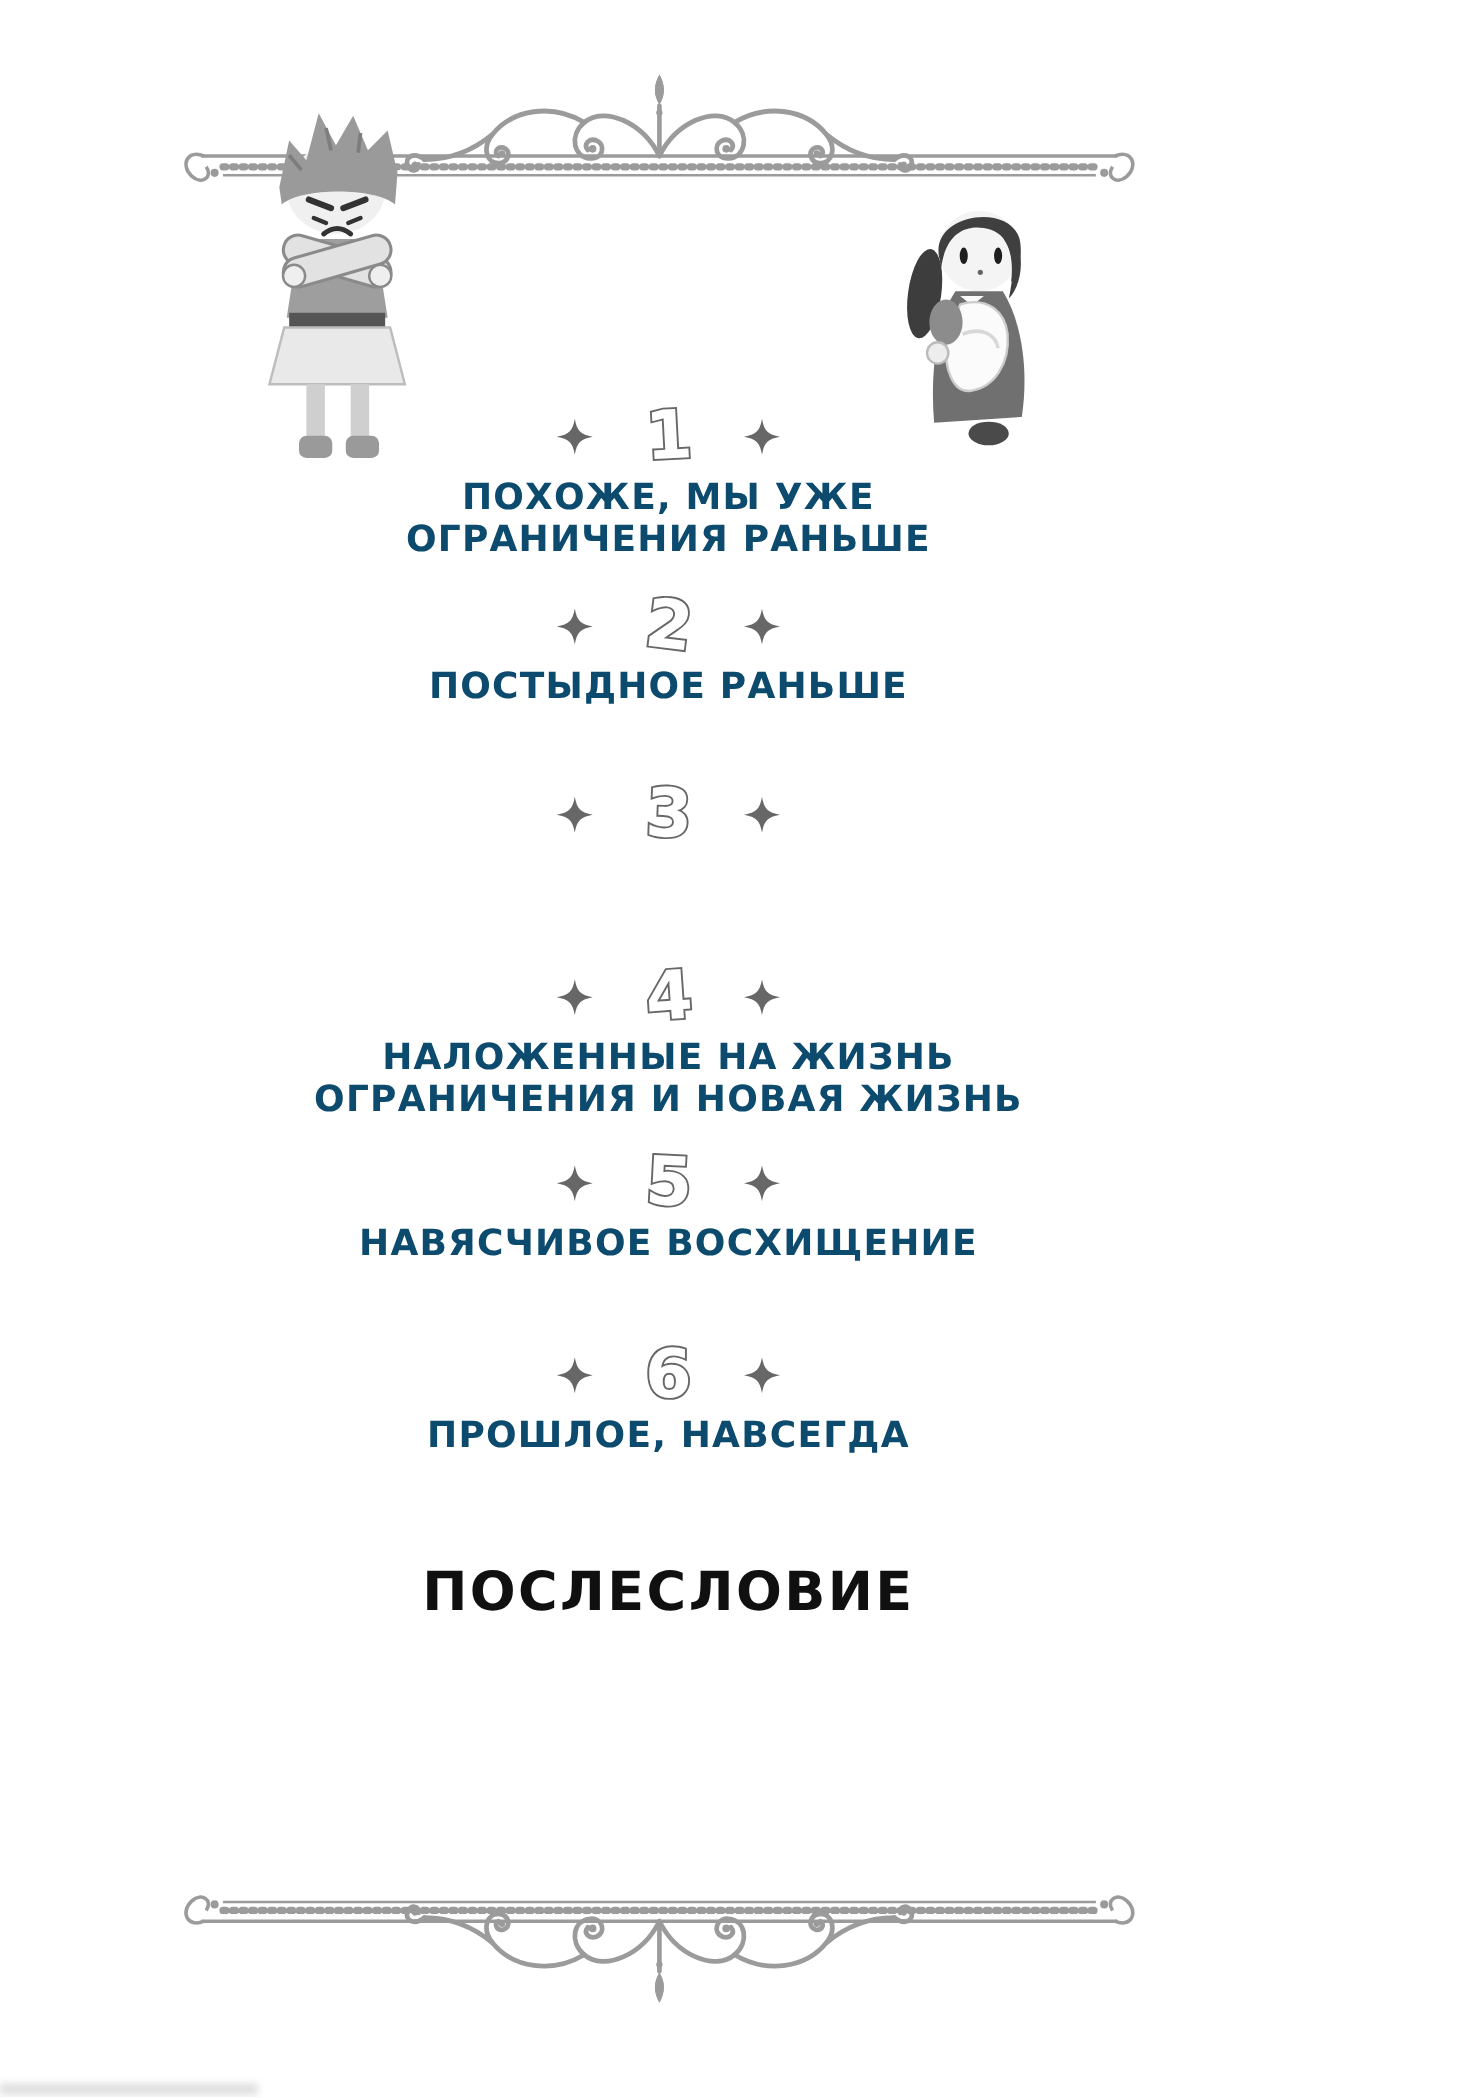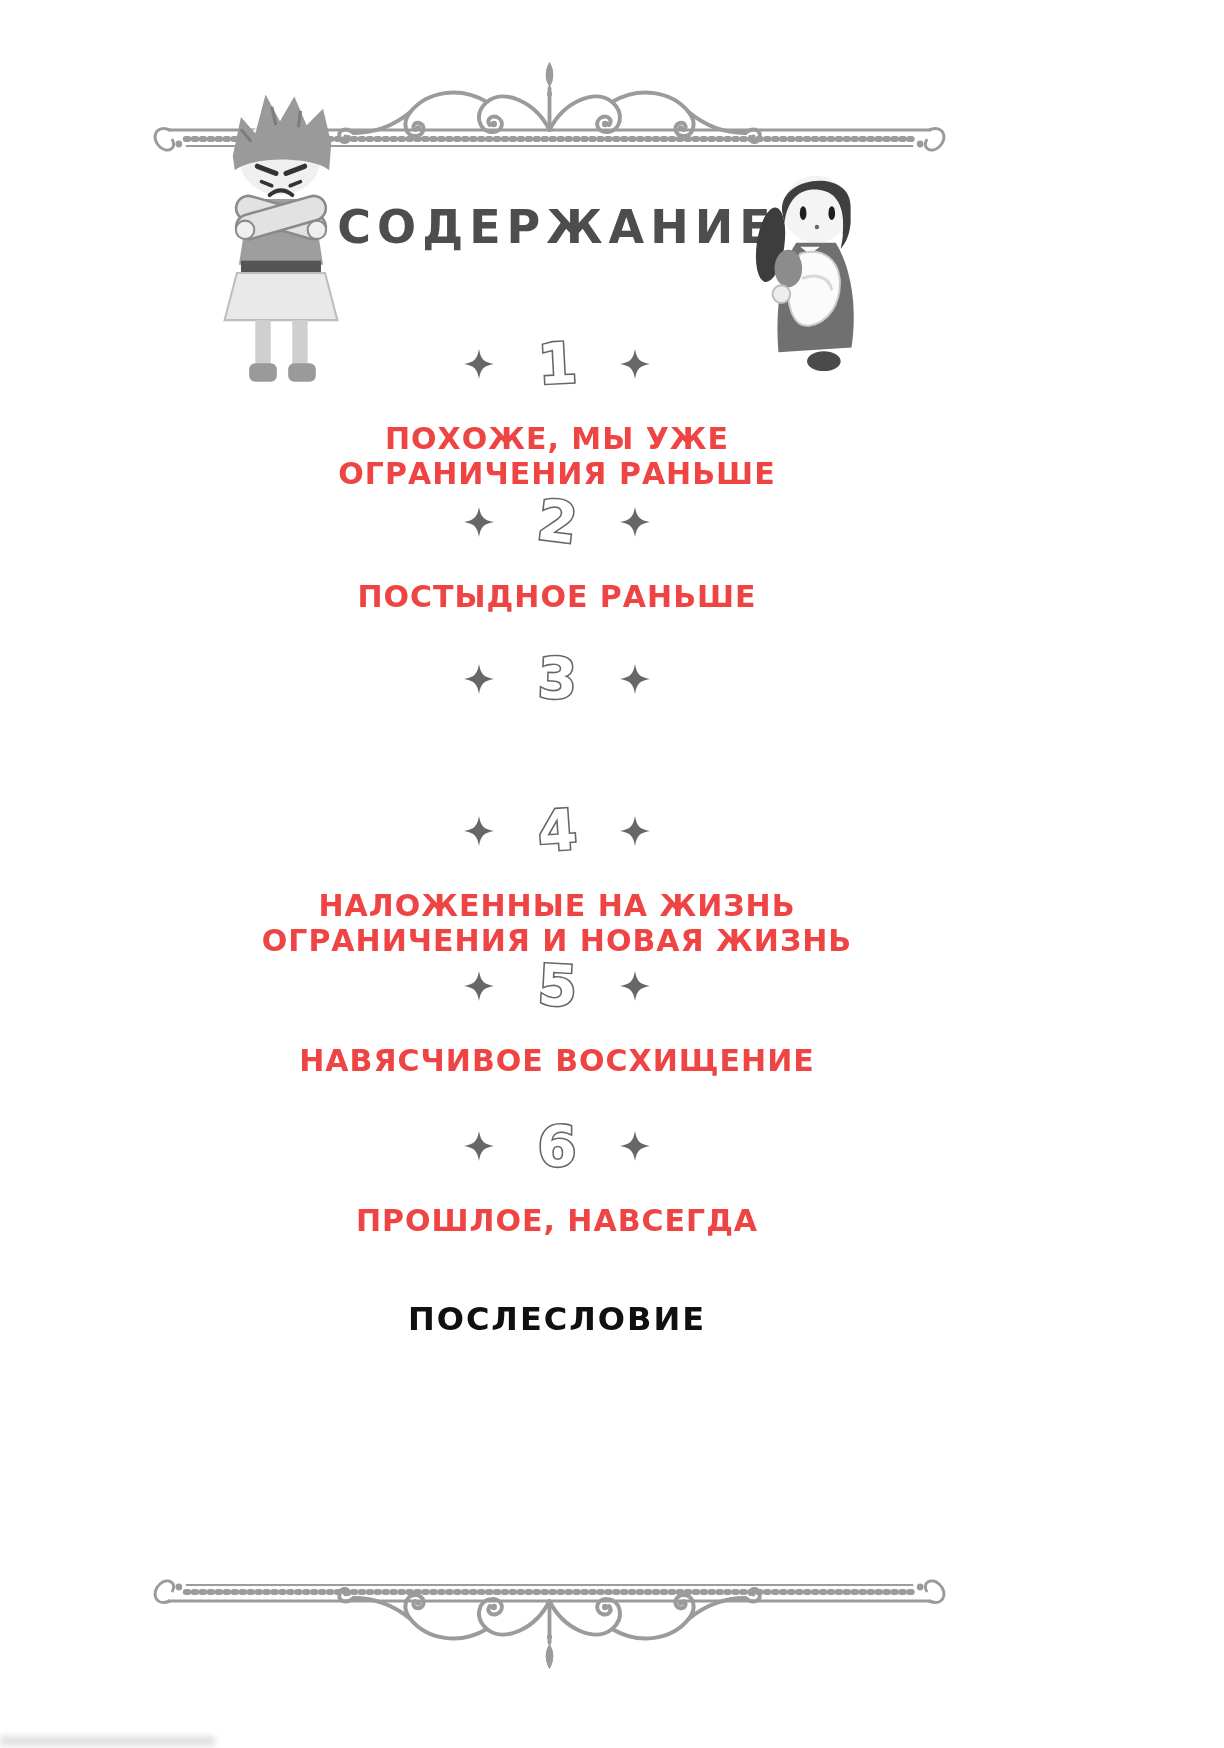--- a/index.html
+++ b/index.html
@@ -42,28 +42,28 @@
   }
   .ch1 .ch-num{transform:rotate(-3deg);}
   .ch2 .ch-num{transform:rotate(7deg);}
   .ch3 .ch-num{transform:rotate(2deg);}
   .ch4 .ch-num{transform:rotate(-4deg);}
   .ch5 .ch-num{transform:rotate(3deg);}
   .ch6 .ch-num{transform:rotate(0deg);}
   .sparkle{width:30px;height:30px;display:inline-block;}
   .sparkle svg{width:100%;height:100%;display:block;}
   .ch-title{
-    margin-top:24px;
+    margin-top:0;
     font-size:30px;font-weight:bold;line-height:1.16;
-    letter-spacing:1px;color:#ef4444;
+    letter-spacing:1px;color:#0c4a6e;
   }
   
   .afterword{
     position:absolute;left:0;top:1300px;width:1114px;text-align:center;
-    font-size:32px;font-weight:bold;letter-spacing:2px;color:#101010;
+    font-size:45px;font-weight:bold;letter-spacing:2px;color:#101010;
   }
   
   .corner-smudge{
     position:absolute;left:0;top:1736px;width:215px;height:10px;
     background:#c7c7c7;filter:blur(3px);opacity:.55;
   }
 </style>
 </head>
 <body>
 
@@ -112,21 +112,20 @@
       <circle cx="104" cy="150" r="9" fill="#efefef" stroke="#8a8a8a" stroke-width="2"></circle>
       <rect x="30" y="180" width="78" height="12" fill="#555"></rect>
       <path d="M26,192 L112,192 L124,238 L14,238 Z" fill="#e9e9e9" stroke="#bdbdbd" stroke-width="2"></path>
       <rect x="44" y="238" width="15" height="44" fill="#cfcfcf"></rect>
       <rect x="80" y="238" width="15" height="44" fill="#cfcfcf"></rect>
       <rect x="38" y="280" width="27" height="18" rx="6" fill="#9a9a9a"></rect>
       <rect x="76" y="280" width="27" height="18" rx="6" fill="#9a9a9a"></rect>
     </svg>
   </div>
 
-  <h1 class="page-title">СОДЕРЖАНИЕ</h1>
 
   <div class="character girl">
     <svg viewBox="0 0 130 235" width="134" height="232">
       <ellipse cx="22" cy="98" rx="14" ry="38" fill="#3d3d3d" transform="rotate(8 22 98)"></ellipse>
       <circle cx="68" cy="62" r="34" fill="#f4f4f4"></circle>
       <path d="M34,66 C28,28 102,20 103,58 C104,72 100,82 95,88 C98,62 90,48 78,44 C58,38 40,46 36,76 Z" fill="#3f3f3f"></path>
       <path d="M96,50 C107,62 105,90 93,102 C98,80 97,62 89,52 Z" fill="#3f3f3f"></path>
       <ellipse cx="55" cy="66" rx="3.4" ry="7" fill="#1e1e1e"></ellipse>
       <ellipse cx="84" cy="66" rx="3.4" ry="7" fill="#1e1e1e"></ellipse>
       <circle cx="69" cy="80" r="2.2" fill="#666"></circle>

